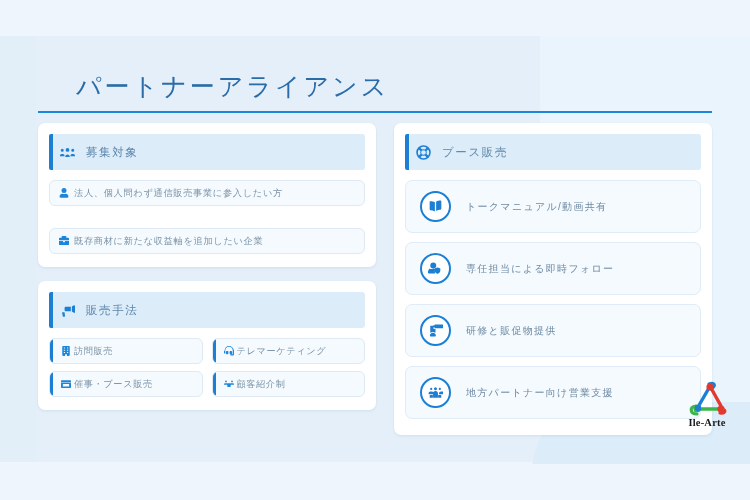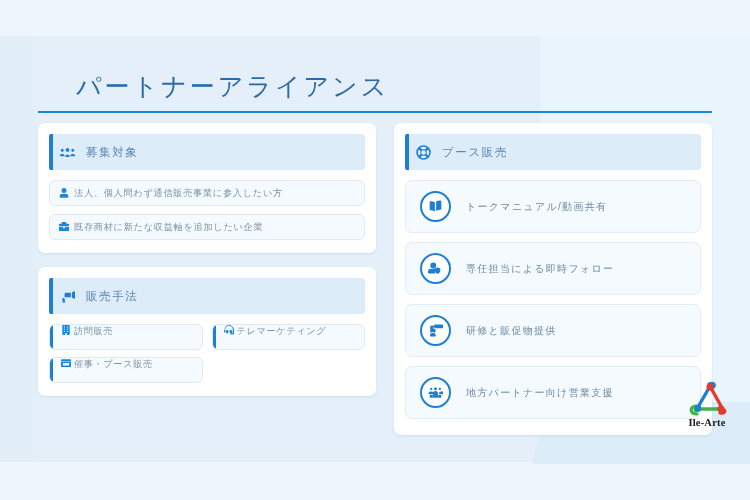--- a/index.html
+++ b/index.html
@@ -128,21 +128,21 @@
     flex: 0 0 auto;
   }
   .card-head .hicon svg { width: 15px; height: 15px; display:block; }
   .card-head .htext {
     font-size: 11.5px;
     letter-spacing: 1.6px;
     color: #5d87ab;
   }
 
   
-  .rows { display: flex; flex-direction: column; gap: 8px; }
+  .rows { display: flex; flex-direction: column; gap: 22px; }
   .row {
     display: flex;
     align-items: center;
     gap: 5px;
     background: #f5fafe;
     border: 1px solid #dee9f5;
     border-radius: 6px;
     height: 26px;
     padding: 0 9px;
     font-size: 9.2px;
@@ -160,21 +160,21 @@
     grid-template-columns: 1fr 1fr;
     gap: 7px 9px;
   }
   .grid2 .row-bar {
     position: relative;
     background: #f5fafe;
     border: 1px solid #dee9f5;
     border-radius: 6px;
     height: 26px;
     display: flex;
-    align-items: flex-start;
+    align-items: center;
     gap: 3px;
     padding-left: 11px;
     font-size: 9.2px;
     letter-spacing: .6px;
     color: #7b93a8;
     white-space: nowrap;
     overflow: hidden;
   }
   .grid2 .row-bar::before {
     content: "";
@@ -317,20 +317,28 @@
 
           <div class="row-bar">
             <span class="ricon">
               <svg viewBox="0 0 512 512" fill="currentColor" aria-hidden="true">
                 <path d="M0 112c0-26 22-48 48-48h416c26 0 48 22 48 48v48H0v-48zm0 80h512v224c0 26-22 48-48 48H48c-26 0-48-22-48-48V192zm96 64v128h320V256H96z"></path>
               </svg>
             </span>
             <span>催事・ブース販売</span>
           </div>
 
+          <div class="row-bar">
+            <span class="ricon">
+              <svg viewBox="0 0 640 512" fill="currentColor" aria-hidden="true">
+                <path d="M72 88a56 56 0 1 1 112 0 56 56 0 0 1-112 0zm384 0a56 56 0 1 1 112 0 56 56 0 0 1-112 0zM0 280c0-44 36-80 80-80h96c44 0 80 36 80 80v24H0v-24zm384 0c0-44 36-80 80-80h96c44 0 80 36 80 80v24H384v-24zM272 200h96c35 0 64 29 64 64v112c0 35-29 64-64 64h-96c-35 0-64-29-64-64V264c0-35 29-64 64-64z"></path>
+              </svg>
+            </span>
+            <span>顧客紹介制</span>
+          </div>
 
 
         </div>
       </div>
     </div>
 
     <div class="col-right">
       <div class="card card-support">
         <div class="card-head">
           <span class="hicon">

